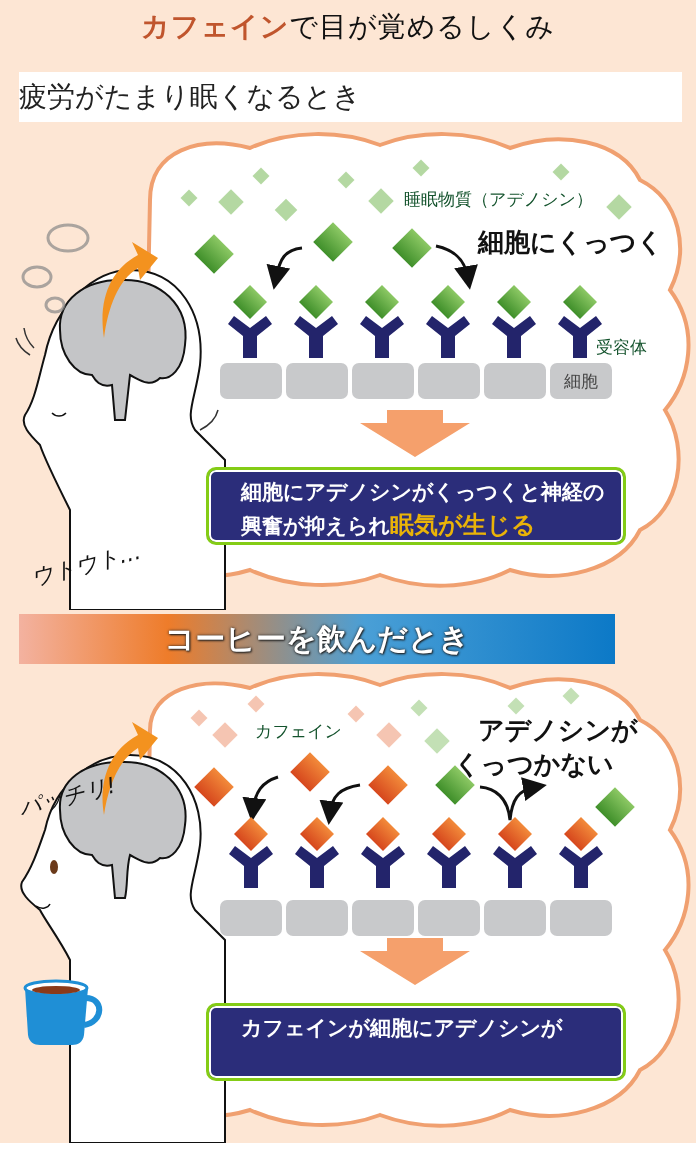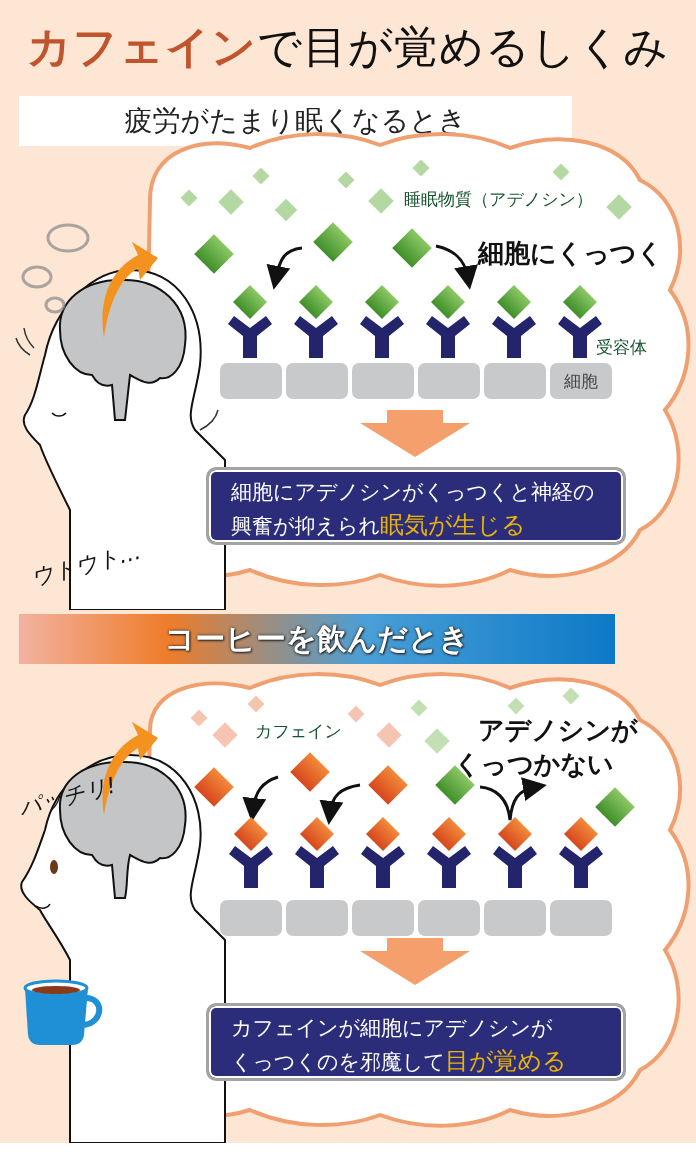--- a/index.html
+++ b/index.html
@@ -1,28 +1,28 @@
 <!DOCTYPE html>
 <html><head>
 <meta charset="utf-8">
 <style>
   html,body{margin:0;padding:0;background:#fff;}
   body{width:696px;height:1170px;position:relative;overflow:hidden;font-family:"DejaVu Sans",sans-serif;}
   .panel{position:absolute;left:0;top:0;width:696px;height:1143px;background:#fde6d4;}
   .abs{position:absolute;}
-  .title{position:absolute;left:0;top:18px;width:696px;text-align:center;font-size:44px;font-weight:bold;letter-spacing:1px;white-space:nowrap;}
+  .title{position:absolute;left:0;top:8px;width:696px;text-align:center;font-size:28px;font-weight:bold;letter-spacing:1px;white-space:nowrap;}
   .title .accent{color:#c0552d;}
   .title .rest{color:#111;font-weight:normal;}
-  .sec1{position:absolute;left:19px;top:96px;width:553px;height:50px;background:#fff;text-align:center;font-size:28px;line-height:50px;color:#222;}
+  .sec1{position:absolute;left:19px;top:72px;width:663px;height:50px;background:#fff;text-align:left;font-size:28px;line-height:50px;color:#222;}
   .sec2{position:absolute;left:19px;top:614px;width:596px;height:50px;background:linear-gradient(90deg,#f3b2a0 0%,#ee7c2a 25%,#4a9fd6 58%,#0c79c7 100%);text-align:center;font-size:30px;line-height:50px;color:#fff;font-weight:bold;text-shadow:0 0 3px #222,1px 1px 2px #222;}
   .label{position:absolute;font-size:17px;color:#14532d;white-space:nowrap;}
   .biglabel{position:absolute;font-size:26px;font-weight:bold;color:#111;white-space:nowrap;line-height:32px;}
   .cell{position:absolute;width:62px;height:36px;background:#c8c9cb;border-radius:7px;}
   .cell span{display:block;text-align:center;line-height:36px;font-size:17px;color:#444;}
-  .box{position:absolute;left:206px;width:420px;height:78px;background:#2b2d7a;border-radius:10px;border:3px solid #a3a3a3;box-shadow:inset 0 0 0 2px #fff;color:#fff;font-weight:normal;font-size:21px;line-height:33px;padding:6px 0 0 22px;box-sizing:border-box;white-space:nowrap;}
+  .box{position:absolute;left:206px;width:420px;height:78px;background:#2b2d7a;border-radius:10px;border:3px solid #84cc16;box-shadow:inset 0 0 0 2px #fff;color:#fff;font-weight:bold;font-size:21px;line-height:33px;padding:6px 0 0 32px;box-sizing:border-box;white-space:nowrap;}
   .box .hl{color:#eab308;font-size:24px;}
   .hand{position:absolute;font-size:22px;color:#111;white-space:nowrap;font-style:italic;}
 </style>
 </head>
 <body>
 
 <div class="panel"></div>
 
 <div class="title"><span class="accent">カフェイン</span><span class="rest">で目が覚めるしくみ</span></div>
 
@@ -115,21 +115,21 @@
 <div class="cell" style="left:220px;top:363px"></div>
 <div class="cell" style="left:286px;top:363px"></div>
 <div class="cell" style="left:352px;top:363px"></div>
 <div class="cell" style="left:418px;top:363px"></div>
 <div class="cell" style="left:484px;top:363px"></div>
 <div class="cell" style="left:550px;top:363px">
     <span>細胞</span>
   </div>
 
 <div class="label" style="left:404px;top:188px">睡眠物質（アデノシン）</div>
-<div class="biglabel" style="left:478px;top:237px">細胞にくっつく</div>
+<div class="biglabel" style="left:478px;top:226px">細胞にくっつく</div>
 <div class="label" style="left:596px;top:336px">受容体</div>
 <div class="hand" style="left:30px;top:550px;transform:rotate(-14deg)">ウトウト…</div>
 
 <div class="box" style="top:467px">
   <div>細胞にアデノシンがくっつくと神経の</div>
   <div><span>興奮が抑えられ</span><span class="hl">眠気が生じる</span></div>
 </div>
 
 <div class="sec2">コーヒーを飲んだとき</div>
 
@@ -221,14 +221,13 @@
 <div class="cell" style="left:484px;top:900px"></div>
 <div class="cell" style="left:550px;top:900px"></div>
 
 <div class="label" style="left:255px;top:720px">カフェイン</div>
 <div class="biglabel" style="left:478px;top:714px">アデノシンが</div>
 <div class="biglabel" style="left:454px;top:748px">くっつかない</div>
 <div class="hand" style="left:18px;top:782px;transform:rotate(-14deg)">パッチリ!</div>
 
 <div class="box" style="top:1003px">
   <div>カフェインが細胞にアデノシンが</div>
-  <div><span>くっつくのを邪魔して</span><span class="hl">目が覚める</span></div>
 </div>
 
 </body></html>

